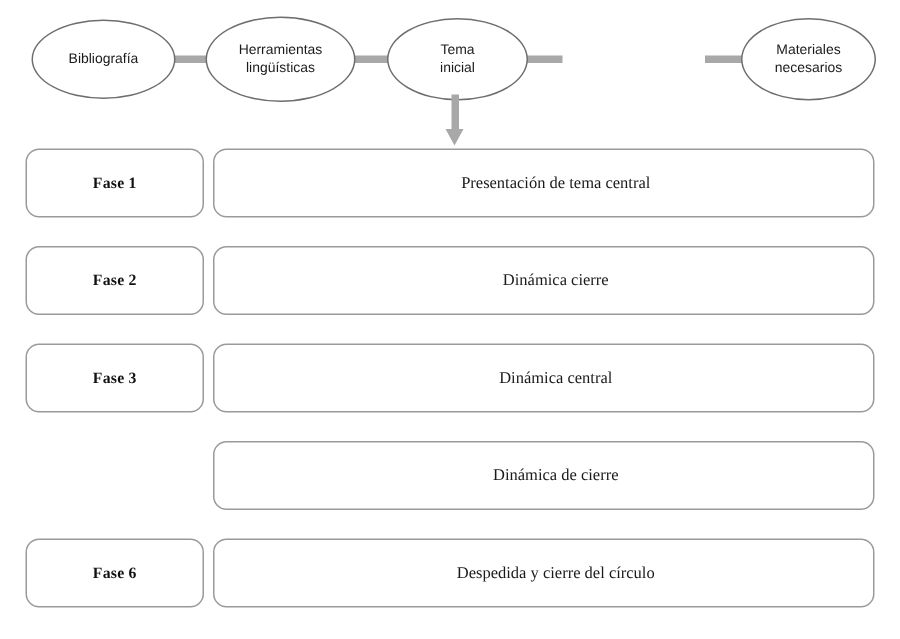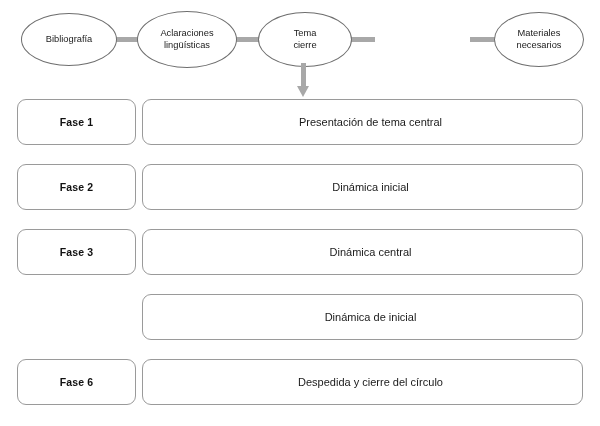--- a/index.html
+++ b/index.html
@@ -90,20 +90,21 @@
     position: absolute;
     left: 0;
     top: 99px;
     width: 600px;
   }
 
   .phase-row {
     position: relative;
     height: 58px;
     margin-bottom: 7px;
+    font-family: Liberation Serif, serif;
   }
 
   .phase-label,
   .phase-content {
     position: absolute;
     top: 0;
     height: 46px;
     box-sizing: border-box;
     border: 1px solid #9a9a9a;
     border-radius: 9px;
@@ -144,29 +145,29 @@
     <div class="connector-bar" style="left:470px; width:26px;"></div>
 
     <div class="ellipse" style="left:21px; top:13px; width:96px; height:53px;">
       <div>
         <span>Bibliografía</span>
       </div>
     </div>
 
     <div class="ellipse" style="left:137px; top:11px; width:100px; height:57px;">
       <div>
-        <span>Aclaraciones</span>
+        <span>Herramientas</span>
         <span>lingüísticas</span>
       </div>
     </div>
 
     <div class="ellipse" style="left:258px; top:12px; width:94px; height:55px;">
       <div>
         <span>Tema</span>
-        <span>cierre</span>
+        <span>inicial</span>
       </div>
     </div>
 
 
     <div class="ellipse" style="left:494px; top:12px; width:90px; height:55px;">
       <div>
         <span>Materiales</span>
         <span>necesarios</span>
       </div>
     </div>
@@ -180,30 +181,30 @@
 
   <div id="phase-list">
 
     <div class="phase-row">
       <div class="phase-label">Fase 1</div>
       <div class="phase-content">Presentación de tema central</div>
     </div>
 
     <div class="phase-row">
       <div class="phase-label">Fase 2</div>
-      <div class="phase-content">Dinámica inicial</div>
+      <div class="phase-content">Dinámica cierre</div>
     </div>
 
     <div class="phase-row">
       <div class="phase-label">Fase 3</div>
       <div class="phase-content">Dinámica central</div>
     </div>
 
     <div class="phase-row">
-      <div class="phase-content">Dinámica de inicial</div>
+      <div class="phase-content">Dinámica de cierre</div>
     </div>
 
 
     <div class="phase-row">
       <div class="phase-label">Fase 6</div>
       <div class="phase-content">Despedida y cierre del círculo</div>
     </div>
 
   </div>
 

